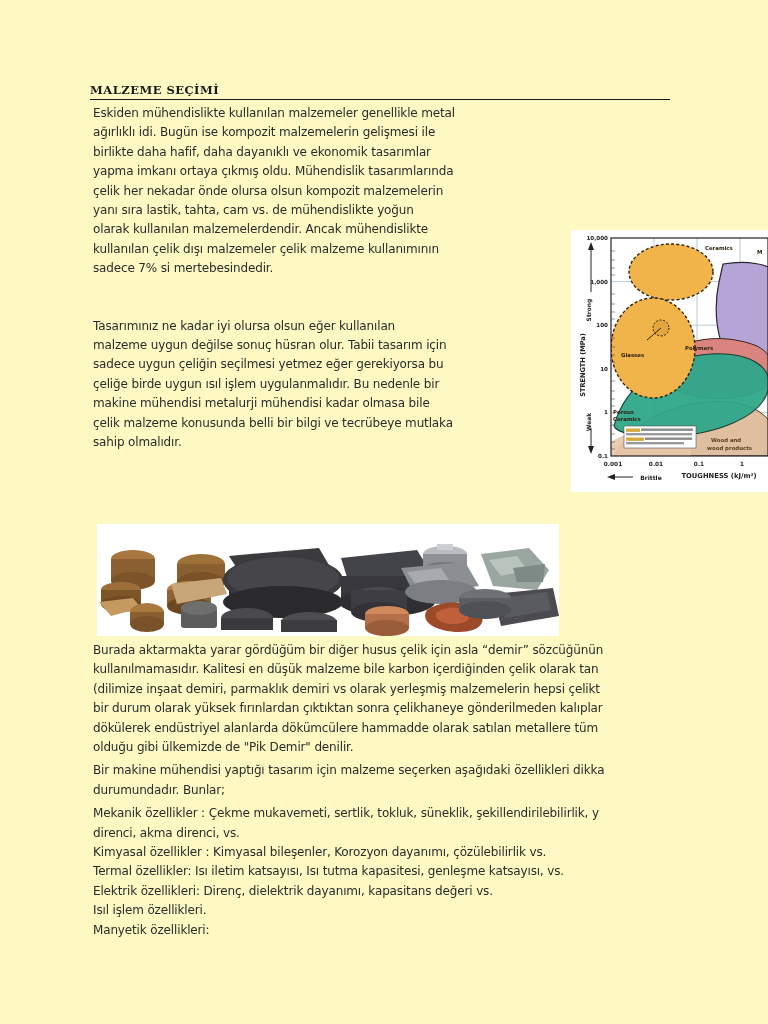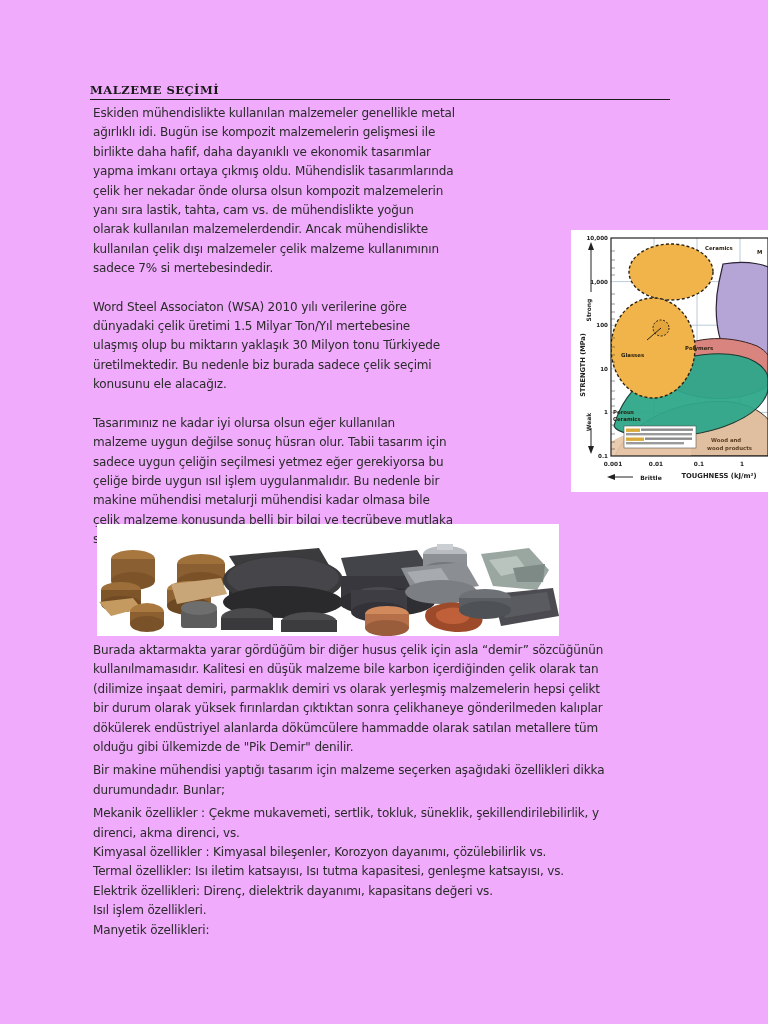--- a/index.html
+++ b/index.html
@@ -8,21 +8,21 @@
     background:#ffffff;
     font-family:"DejaVu Sans", sans-serif;
     overflow:hidden;
     position:relative;
   }
   .page{
     position:absolute;
     left:0;top:0;
     width:768px;height:1024px;
     overflow:hidden;
-    background:#f0abfc;
+    background:#fef9c3;
   }
 
   
   .doc-header{
     position:absolute;
     left:90px;top:84px;
     width:600px;
   }
   .doc-title{
     font-family:"DejaVu Serif", serif;
@@ -100,25 +100,20 @@
     <p class="para narrow">Eskiden mühendislikte kullanılan malzemeler genellikle metal
 ağırlıklı idi. Bugün ise kompozit malzemelerin gelişmesi ile
 birlikte daha hafif, daha dayanıklı ve ekonomik tasarımlar
 yapma imkanı ortaya çıkmış oldu. Mühendislik tasarımlarında
 çelik her nekadar önde olursa olsun kompozit malzemelerin
 yanı sıra lastik, tahta, cam vs. de mühendislikte yoğun
 olarak kullanılan malzemelerdendir. Ancak mühendislikte
 kullanılan çelik dışı malzemeler çelik malzeme kullanımının
 sadece 7% si mertebesindedir.</p>
     <div class="spacer"></div>
-    <p class="para narrow">Word Steel Associaton (WSA) 2010 yılı verilerine göre
-dünyadaki çelik üretimi 1.5 Milyar Ton/Yıl mertebesine
-ulaşmış olup bu miktarın yaklaşık 30 Milyon tonu Türkiyede
-üretilmektedir. Bu nedenle biz burada sadece çelik seçimi
-konusunu ele alacağız.</p>
     <div class="spacer"></div>
     <p class="para narrow">Tasarımınız ne kadar iyi olursa olsun eğer kullanılan
 malzeme uygun değilse sonuç hüsran olur. Tabii tasarım için
 sadece uygun çeliğin seçilmesi yetmez eğer gerekiyorsa bu
 çeliğe birde uygun ısıl işlem uygulanmalıdır. Bu nedenle bir
 makine mühendisi metalurji mühendisi kadar olmasa bile
 çelik malzeme konusunda belli bir bilgi ve tecrübeye mutlaka
 sahip olmalıdır.</p>
   </div>
 

